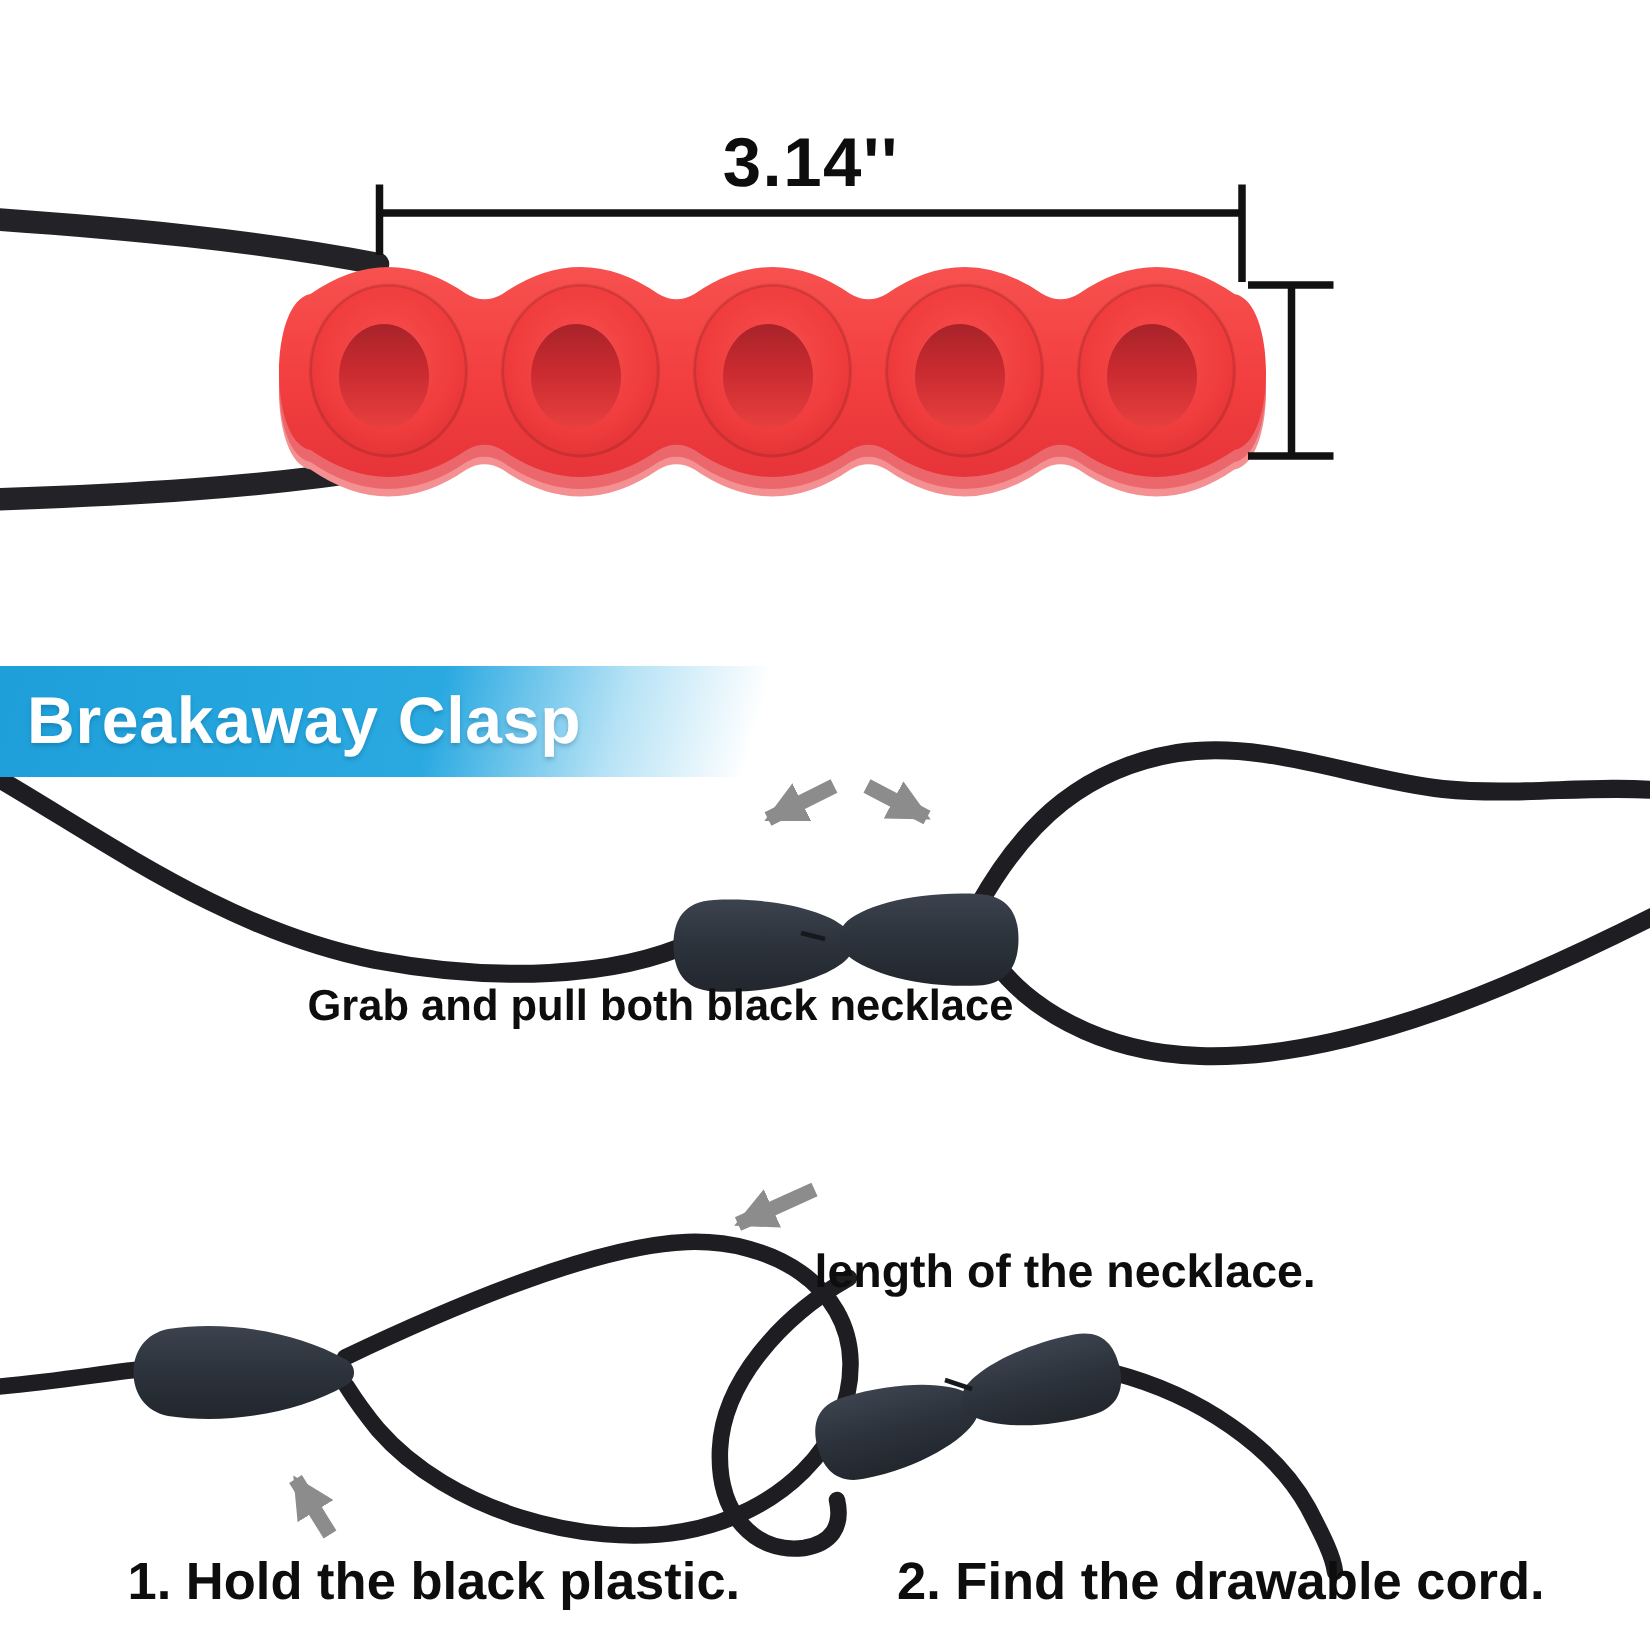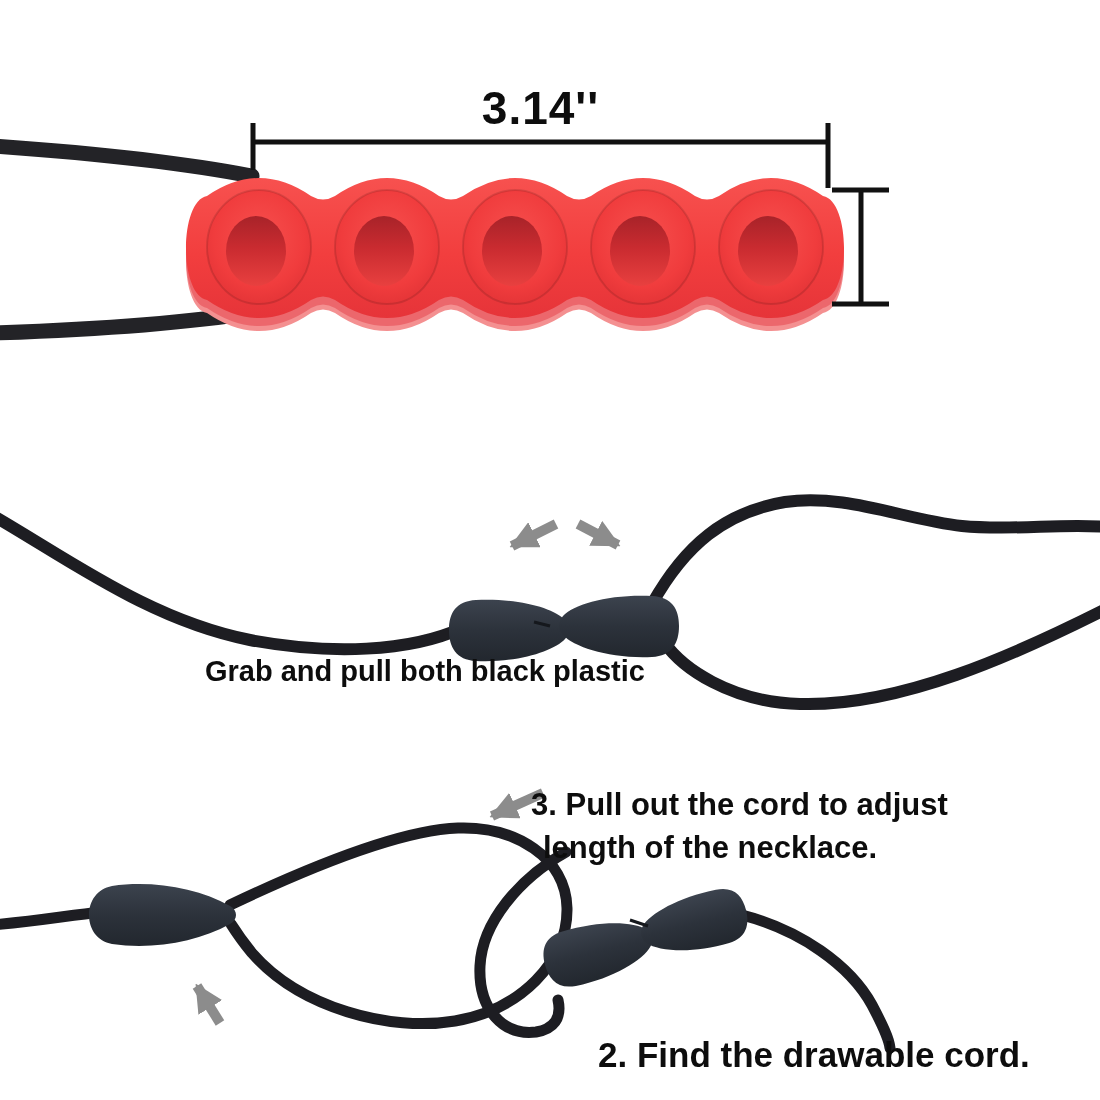--- a/index.html
+++ b/index.html
@@ -146,18 +146,21 @@
       <use href="#cone-half" transform="translate(698,922) rotate(-14) scale(-0.9,0.9)" fill="url(#plasticGrad)"></use>
       <line x1="630" y1="920" x2="648" y2="926" stroke="#15181D" stroke-width="3"></line>
 
       <path d="M 543,793 L 492,816" fill="none" stroke="var(--arrow_gray,#8C8C8C)" stroke-width="10" marker-end="url(#ah)"></path>
       <path d="M 220,1023 L 197,986" fill="none" stroke="var(--arrow_gray,#8C8C8C)" stroke-width="10" marker-end="url(#ah)"></path>
     </g>
   </svg>
 
   <div class="txt dim-label" id="dim-width-label">3.14''</div>
 
-  <div class="txt" id="caption-grab">Grab and pull both black plastic</div>
+  <div class="banner" id="banner-breakaway">
+    <span>Breakaway Clasp</span>
+  </div>
+  <div class="txt" id="caption-grab">Grab and pull both black necklace</div>
 
-  <div class="txt" id="step3-line1">3. Pull out the cord to adjust</div>
   <div class="txt" id="step3-line2">length of the necklace.</div>
+  <div class="txt" id="caption-step1">1. Hold the black plastic.</div>
   <div class="txt" id="caption-step2">2. Find the drawable cord.</div>
 </div>
 
 </body></html>

